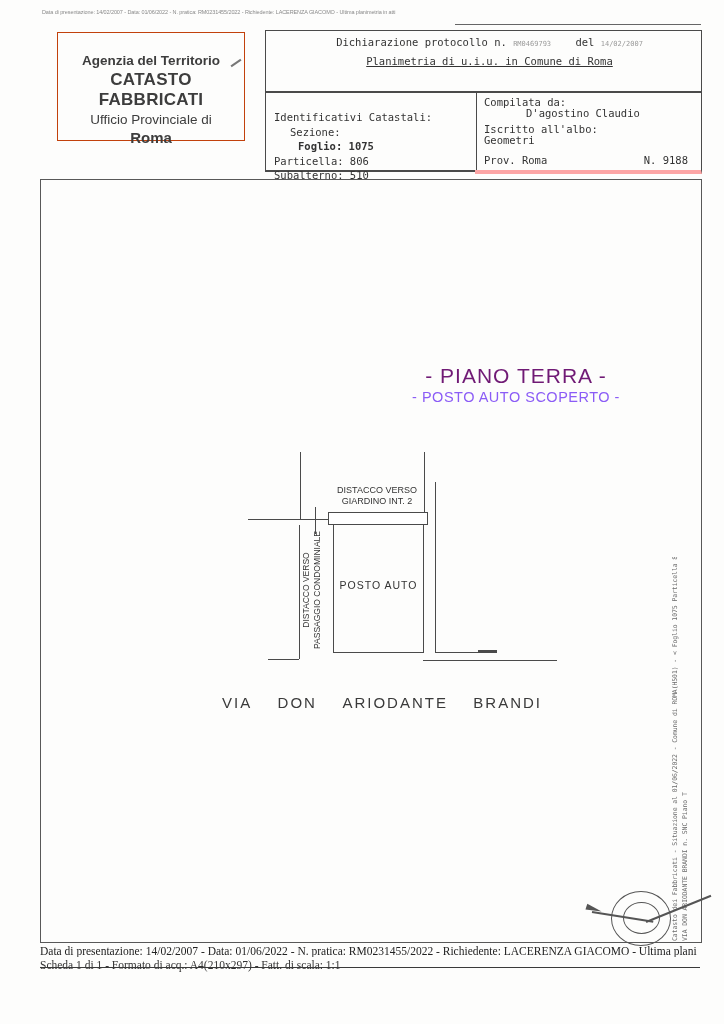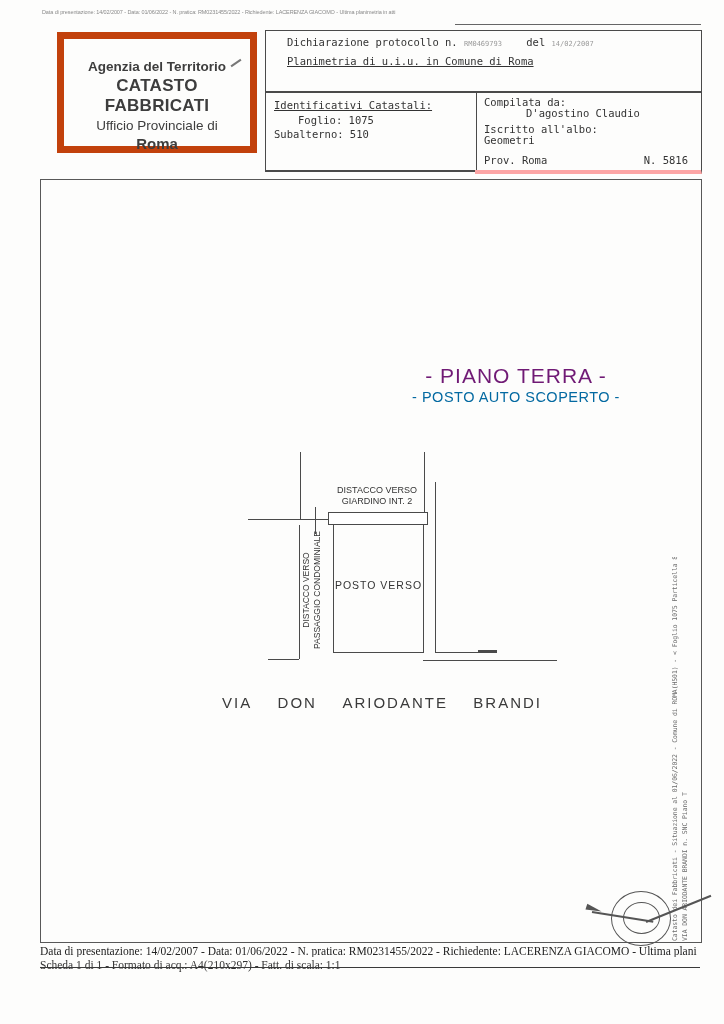--- a/index.html
+++ b/index.html
@@ -7,52 +7,52 @@
         font-family:"Liberation Sans",sans-serif;color:#2e2e2e;}
   .abs{position:absolute;}
   .ln{position:absolute;background:#4a4a4a;}
   .mono{font-family:"DejaVu Sans Mono","Liberation Mono",monospace;}
   .serif{font-family:"Liberation Serif",serif;}
 
   .microtext{left:42px;top:9px;width:416px;font-size:5.5px;letter-spacing:-0.1px;
              color:#8a8a8a;white-space:nowrap;overflow:hidden;}
   .micro-underline{left:455px;top:24px;width:246px;height:1px;background:#666;}
 
-  .agency-box{left:57px;top:32px;width:186px;height:107px;border:7px solid #c2410c;
+  .agency-box{left:57px;top:32px;width:186px;height:107px;border:1px solid #c2410c;
               text-align:center;color:#3d3d3d;}
   .agency-box .a1{margin-top:20px;font-size:13.5px;font-weight:bold;}
   .agency-box .a2{margin-top:2px;font-size:17px;font-weight:bold;letter-spacing:0.3px;}
   .agency-box .a3{margin-top:2px;font-size:13.5px;font-weight:normal;}
   .agency-box .a4{margin-top:2px;font-size:15px;font-weight:bold;}
   .pen-mark{left:230px;top:62px;width:12px;height:2px;background:#777;transform:rotate(-35deg);}
 
   .decl-box{left:265px;top:30px;width:435px;height:61px;border:1px solid #4a4a4a;
             font-size:10.5px;color:#333;}
-  .decl-line{position:absolute;left:21px;right:9px;white-space:nowrap;}
+  .decl-line{position:absolute;left:21px;right:9px;white-space:nowrap;text-align:center;}
   .faintsmall{font-size:7px;color:#9a9a9a;}
 
   .ident-box{left:265px;top:91px;width:210px;height:78px;border:1px solid #4a4a4a;
              border-bottom:2px solid #4a4a4a;font-size:10.5px;color:#333;}
   .ident-box div{position:relative;line-height:14.5px;white-space:pre;}
-  .pad0{padding-left:8px;} .pad1{padding-left:24px;} .pad2{padding-left:32px;}
+  .pad0{padding-left:8px;} .pad1{padding-left:24px;} .pad2{padding-left:32px;font-weight:bold;}
 
   .comp-box{left:475px;top:91px;width:226px;height:78px;border:1px solid #4a4a4a;
             border-left:none;border-bottom:4px solid #fca5a5;font-size:10.5px;color:#333;}
   .comp-box .row{position:absolute;left:9px;right:9px;line-height:12px;white-space:nowrap;}
 
   .scheda-box{left:42px;top:160px;width:201px;height:18px;border:1px solid #3a3a3a;
               font-size:10.5px;color:#333;}
   .scheda-box span{position:absolute;top:2px;white-space:nowrap;}
 
   .frame{left:40px;top:179px;width:660px;height:762px;border:1px solid #585858;}
 
   .title1{left:340px;top:364px;width:352px;text-align:center;font-size:21px;
           letter-spacing:1px;color:#701a75;}
   .title2{left:340px;top:389px;width:352px;text-align:center;font-size:14.5px;
-          letter-spacing:0.5px;color:#0369a1;}
+          letter-spacing:0.5px;color:#8b5cf6;}
 
   .lbl-giardino{left:327px;top:485px;width:100px;text-align:center;font-size:9px;
                 line-height:10.5px;color:#333;}
   .lbl-passaggio{left:237px;top:579px;width:150px;height:22px;text-align:center;
                  font-size:8.5px;line-height:10.5px;color:#333;transform:rotate(-90deg);}
   .posto-rect{left:333px;top:524px;width:89px;height:127px;border:1px solid #4a4a4a;
               display:flex;align-items:center;justify-content:center;}
   .posto-rect span{font-size:10.5px;letter-spacing:1px;color:#333;margin-top:-8px;}
   .bar-rect{left:328px;top:512px;width:98px;height:11px;border:1px solid #4a4a4a;background:#fff;}
 
@@ -100,33 +100,35 @@
     <div class="decl-line" style="top:5px;">
       <span>Dichiarazione protocollo n.</span>
       <span class="faintsmall">RM0469793</span>
       <span style="margin-left:18px;">del</span>
       <span class="faintsmall">14/02/2007</span>
     </div>
     <div class="decl-line" style="top:24px;text-decoration:underline;">Planimetria di u.i.u. in Comune di Roma</div>
   </div>
 
   <div class="abs ident-box mono">
-    <div class="pad0" style="margin-top:6px;text-decoration:underline;">Identificativi Catastali:</div>
+    <div class="pad0" style="margin-top:18px;">Identificativi Catastali:</div>
+    <div class="pad1">Sezione:</div>
     <div class="pad2">Foglio: 1075</div>
+    <div class="pad0">Particella: 806</div>
     <div class="pad0">Subalterno: 510</div>
   </div>
 
   <div class="abs comp-box mono">
     <div class="row" style="top:4px;">Compilata da:</div>
     <div class="row" style="top:15px;margin-left:42px;">D'agostino Claudio</div>
     <div class="row" style="top:31px;">Iscritto all'albo:</div>
     <div class="row" style="top:42px;">Geometri</div>
     <div class="row" style="top:62px;">
       <span>Prov. Roma</span>
-      <span style="position:absolute;right:4px;">N. 5816</span>
+      <span style="position:absolute;right:4px;">N. 9188</span>
     </div>
   </div>
 
 
   <div class="abs frame"></div>
 
   <div class="abs title1">- PIANO TERRA -</div>
   <div class="abs title2">- POSTO AUTO SCOPERTO -</div>
 
   <div class="ln" style="left:300px;top:452px;width:1px;height:68px;"></div>
@@ -138,21 +140,21 @@
   <div class="ln" style="left:248px;top:519px;width:80px;height:1px;"></div>
   <div class="ln" style="left:315px;top:507px;width:1px;height:27px;"></div>
   <div class="abs bar-rect"></div>
   <div class="ln" style="left:299px;top:525px;width:1px;height:134px;"></div>
   <div class="ln" style="left:268px;top:659px;width:31px;height:1px;"></div>
   <div class="abs lbl-passaggio">
     <div>DISTACCO VERSO</div>
     <div>PASSAGGIO CONDOMINIALE</div>
   </div>
   <div class="abs posto-rect">
-    <span>POSTO VERSO</span>
+    <span>POSTO AUTO</span>
   </div>
   <div class="ln" style="left:435px;top:482px;width:1px;height:171px;"></div>
   <div class="ln" style="left:435px;top:652px;width:62px;height:1px;"></div>
   <div class="ln" style="left:478px;top:650px;width:19px;height:2px;"></div>
   <div class="ln" style="left:423px;top:660px;width:134px;height:1px;"></div>
 
   <div class="abs street">
     <span>VIA</span>
     <span>DON</span>
     <span>ARIODANTE</span>

